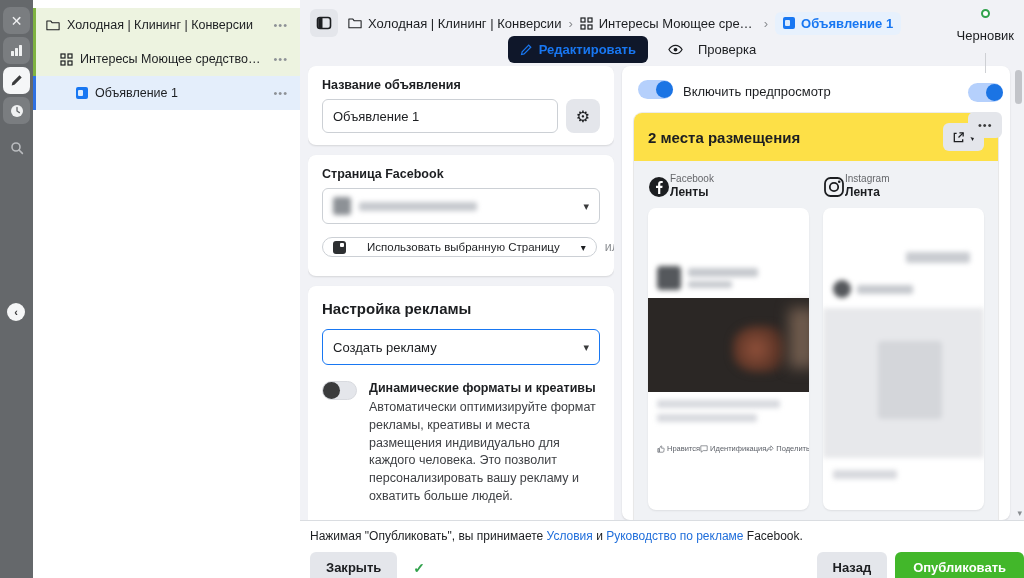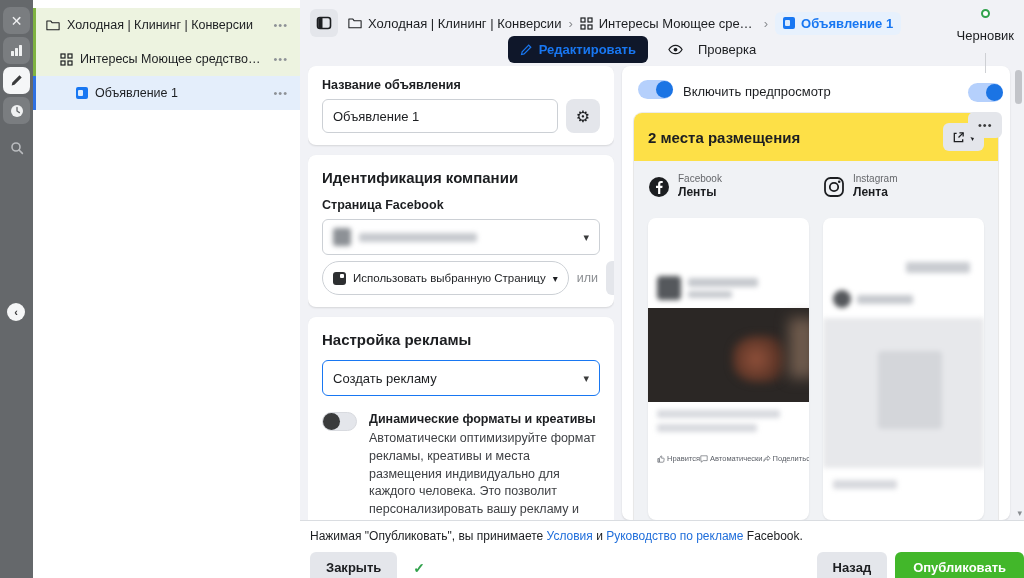--- a/index.html
+++ b/index.html
@@ -57,21 +57,21 @@
   .txt-input { flex:1; height:34px; border:1px solid #ccd0d5; border-radius:6px; padding:0 10px; font-size:13px; font-family:inherit; color:#1c1e21; min-width:0; }
   .gear-btn { width:34px; height:34px; margin-left:8px; background:#e4e6eb; border:none; border-radius:8px; font-size:16px; color:#1c1e21; cursor:pointer; flex:none; }
   .card h3 { font-size:15px; margin:2px 0 12px; }
   .select { height:36px; border:1px solid #ccd0d5; border-radius:6px; display:flex; align-items:center; padding:0 10px; gap:8px; font-size:13px; cursor:pointer; background:#fff; }
   .select .caret { margin-left:auto; color:#3a3b3c; font-size:11px; }
   .blur2 { filter:blur(2.5px); }
   .ph-avatar { width:18px; height:18px; background:#8d9196; border-radius:3px; flex:none; }
   .ph-bar { height:9px; background:#c6c9ce; border-radius:2px; }
   .info-i { width:13px; height:13px; background:#1c1e21; color:#fff; border-radius:50%; font-size:9px; font-style:italic; font-weight:bold; display:inline-flex; align-items:center; justify-content:center; font-family:"Liberation Serif", serif; }
   .ig-row { display:flex; align-items:center; gap:8px; margin-top:6px; white-space:nowrap; }
-  .pill-select { border:1px solid #ccd0d5; border-radius:18px; height:34px; display:flex; align-items:center; gap:7px; padding:0 10px; font-size:11.5px; cursor:pointer; flex:none; }
+  .pill-select { border:1px solid #ccd0d5; border-radius:18px; height:20px; display:flex; align-items:center; gap:21px; padding:0 10px; font-size:11.5px; cursor:pointer; flex:none; }
   .pill-select .caret { font-size:10px; }
   .ig-badge { width:13px; height:13px; background:#2d2f31; border-radius:3px; position:relative; flex:none; }
   .ig-badge::after { content:""; position:absolute; right:2px; top:2px; width:4px; height:4px; background:#fff; border-radius:1px; }
   .or-txt { color:#8a8d91; font-size:12.5px; flex:none; }
   .connect-btn { background:#e4e6eb; border:none; border-radius:6px; height:34px; padding:0 16px; font-size:13px; font-weight:bold; font-family:inherit; cursor:pointer; flex:none; }
   .select.focus { border:1.5px solid #1877f2; }
   .dyn-row { display:flex; gap:12px; margin-top:16px; }
   .dyn-title { font-size:12.5px; font-weight:bold; }
   .dyn-desc { font-size:12.5px; color:#3e4044; line-height:1.42; margin-top:4px; }
   .link { color:#216fdb; font-size:12.5px; cursor:pointer; display:inline-block; margin-top:5px; }
@@ -79,21 +79,21 @@
   
   .preview { position:absolute; left:322px; right:14px; top:66px; bottom:58px; background:#fff; border-radius:8px; box-shadow:0 1px 2px rgba(0,0,0,.12); overflow:hidden; }
   .prev-toggle-row { display:flex; align-items:flex-end; gap:10px; padding:14px 16px 12px; font-size:13px; }
   .placements { margin:2px 12px 12px; border-radius:8px; overflow:hidden; box-shadow:0 0 0 1px rgba(0,0,0,.07), 0 1px 2px rgba(0,0,0,.08); }
   .plc-head { background:#fde047; display:flex; align-items:center; justify-content:space-between; padding:10px 14px; }
   .plc-title { font-size:15px; font-weight:bold; }
   .export-btn { background:#e4e6eb; border:none; border-radius:6px; height:28px; padding:0 9px; display:flex; align-items:center; gap:5px; cursor:pointer; color:#1c1e21; }
   .export-btn .caret { font-size:10px; }
   .plc-body { background:#f0f2f5; padding:12px 14px 18px; display:flex; gap:14px; }
   .plc-col { flex:1; min-width:0; }
-  .net-head { display:flex; align-items:center; gap:8px; margin-bottom:18px; }
+  .net-head { display:flex; align-items:center; margin-bottom:8px; }
   .net-name { font-size:10px; color:#65676b; line-height:1.2; }
   .net-plc  { font-size:12px; font-weight:bold; line-height:1.25; }
   .shot { background:#fff; border-radius:8px; height:302px; position:relative; overflow:hidden; box-shadow:0 1px 2px rgba(0,0,0,.08); }
   .fb-post { position:absolute; left:0; right:0; top:58px; }
   .post-head { display:flex; gap:7px; padding:0 9px 8px; align-items:center; }
   .pfp { width:24px; height:24px; background:#55585c; border-radius:4px; flex:none; }
   .post-img { height:94px; background:#2b2725; position:relative; }
   .blob { position:absolute; right:18px; top:28px; width:58px; height:46px; border-radius:40%; background:radial-gradient(circle at 40% 50%, #90503a 0%, #5c3527 55%, rgba(43,39,37,0) 80%); filter:blur(4px); }
   .blob2 { position:absolute; right:-6px; top:10px; width:26px; height:60px; background:#6e5a4c; filter:blur(7px); }
   .post-bars { padding:8px 9px 0; }
@@ -278,21 +278,20 @@
 
     <div class="card">
       <div class="fld-label">Название объявления</div>
       <div class="name-row">
         <input class="txt-input" value="Объявление 1" style="">
         <button class="gear-btn"><span>⚙</span></button>
       </div>
     </div>
 
     <div class="card">
-      <h3>Идентификация компании</h3>
       <div class="fld-label">Страница Facebook</div>
       <div class="select">
         <span class="blur2" style="display:flex;align-items:center;gap:8px;">
           <span class="ph-avatar"></span>
           <span class="ph-bar" style="width:118px;"></span>
         </span>
         <span class="caret">▾</span>
       </div>
       <div class="ig-row">
         <span class="pill-select">
@@ -383,21 +382,21 @@
                     </svg>
                   </span>
                 <span>Нравится</span>
               </span>
               <span class="act">
                 <span>
                     <svg width="8" height="8" viewBox="0 0 10 10">
                       <path d="M1 1h8v6H4L1.5 9V7H1z" fill="none" stroke="#5a5e66" stroke-width=".8"></path>
                     </svg>
                   </span>
-                <span>Автоматически</span>
+                <span>Идентификация</span>
               </span>
               <span class="act">
                 <span>
                     <svg width="8" height="8" viewBox="0 0 10 10">
                       <path d="M6 1l3 3-3 3V5C3.5 5 2 6 1 8c0-3 2-5 5-5z" fill="none" stroke="#5a5e66" stroke-width=".8"></path>
                     </svg>
                   </span>
                 <span>Поделиться</span>
               </span>
             </div>

